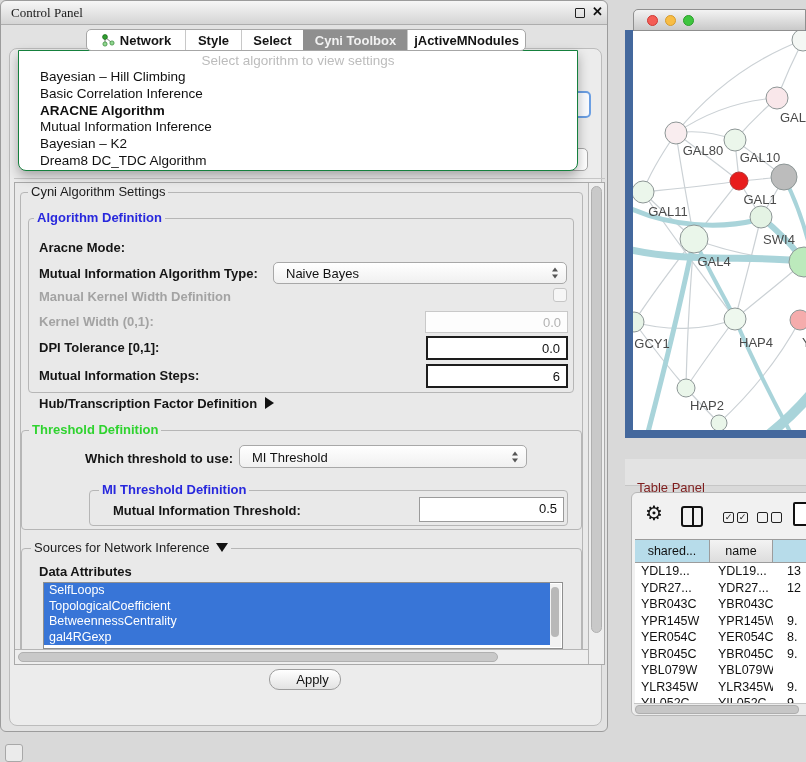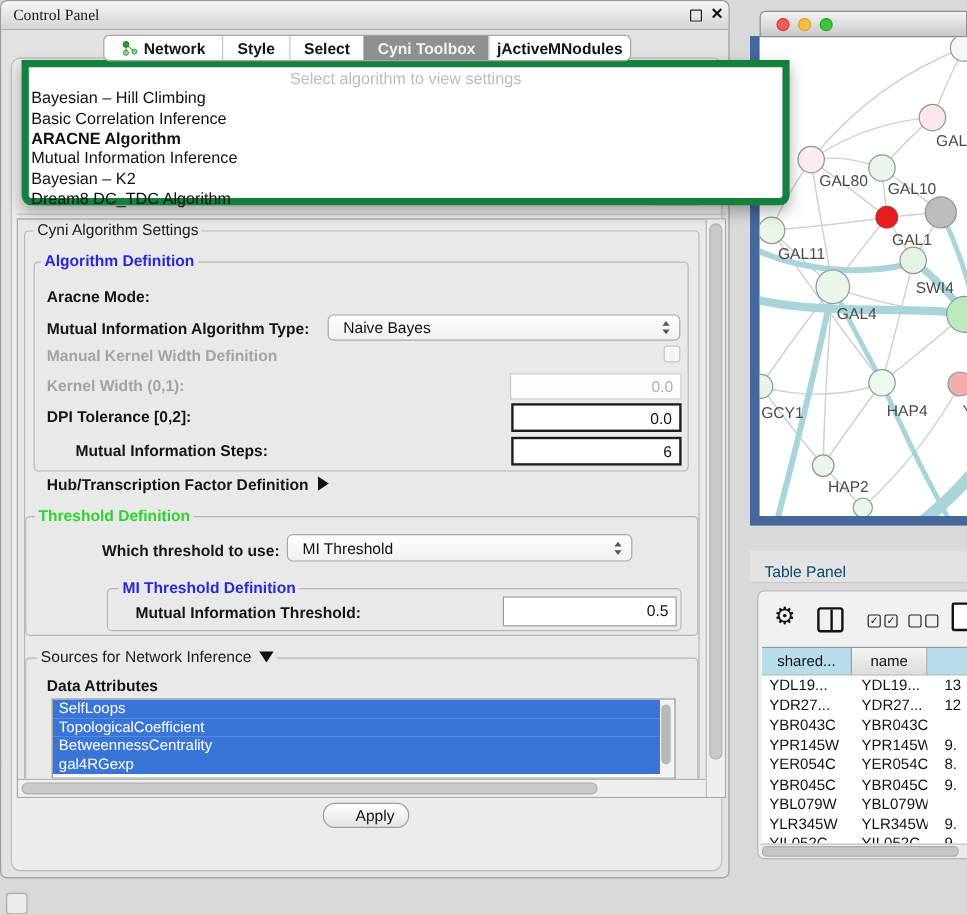--- a/index.html
+++ b/index.html
@@ -23,24 +23,24 @@
   
   .seg { position:absolute; display:flex; height:22px; background:#ffffff; border:1px solid #a6a6a6;
     border-radius:5px; overflow:hidden; z-index:40; }
   .seg-item { display:flex; align-items:center; justify-content:center; font-size:13px; font-weight:bold;
     color:#141414; border-left:1px solid #c8c8c8; cursor:default; }
   .seg-item:first-child { border-left:none; }
   .seg-item.selected { background:#8f8f8f; color:#f2f2f2; border-left-color:#8f8f8f; }
   .net-icon { display:inline-block; width:15px; height:14px; margin-right:4px; }
 
   
-  .dd-overlay { position:absolute; left:17px; top:49px; width:640px; height:121px; background:#ffffff;
-    border:6px solid #15803d; border-radius:0 0 8px 8px; box-shadow:0 5px 12px rgba(0,0,0,0.30); z-index:30; }
+  .dd-overlay { position:absolute; left:17px; top:49px; width:560px; height:121px; background:#ffffff;
+    border:1px solid #15803d; border-radius:0 0 8px 8px; box-shadow:0 5px 12px rgba(0,0,0,0.30); z-index:30; }
   .dd-header { height:18px; text-align:center; font-size:13.5px; color:#bcbcbc; padding-top:2px; }
-  .dd-item { height:16.8px; line-height:16.8px; padding-left:2px; font-size:13.5px; color:#101010; cursor:default; }
+  .dd-item { height:16.8px; line-height:16.8px; padding-left:21px; font-size:13.5px; color:#101010; cursor:default; }
   .dd-item.sel { font-weight:bold; }
 
   
   .frag-combo-btn { position:absolute; left:572px; top:90px; width:18px; height:27px; background:#fafcff;
     border:2px solid #6b9fe3; border-radius:5px; z-index:10; }
   .frag-combo2 { position:absolute; left:540px; top:147px; width:47px; height:23px; background:#fff;
     border:1px solid #a8a8a8; border-radius:5px; z-index:10; }
 
   
   .settings-wrap { position:absolute; left:13px; top:181px; width:591px; height:483px;
@@ -94,21 +94,21 @@
   .net-titlebar { position:absolute; left:633px; top:9px; width:173px; height:22px;
     background:linear-gradient(#f3f3f3,#c9c9c9); border:1px solid #8f8f8f; border-radius:5px 0 0 0; }
   .tl { position:absolute; top:5px; width:11px; height:11px; border-radius:50%; }
   .tl-red { left:13px; background:#f45d55; border:1px solid #ce3a35; }
   .tl-yellow { left:31px; background:#f8bd45; border:1px solid #d69c2d; }
   .tl-green { left:49px; background:#3ec53e; border:1px solid #2b9e2b; }
   .net-canvas { position:absolute; left:633px; top:31px; width:173px; height:399px; background:#fff; overflow:hidden; }
 
   
   .tp-bar { position:absolute; left:625px; top:459px; width:181px; height:27px; background:#e3e3e3; border-bottom:1px solid #c6c6c6; }
-  .tp-title { position:absolute; left:12px; top:10px; font-size:13px; color:#0c4a6e; }
+  .tp-title { position:absolute; left:12px; top:21px; font-size:13px; color:#7f1d1d; }
   .tp-panel { position:absolute; left:631px; top:492px; width:200px; height:224px; background:#f1f1f1;
     border:1px solid #b7b7b7; border-radius:6px; overflow:hidden; }
   .gear-icon { position:absolute; left:13px; top:8px; font-size:20px; color:#111; }
   .split-icon { position:absolute; left:49px; top:13px; width:22px; height:21px; border:2px solid #111; border-radius:3px; }
   .split-icon i { position:absolute; left:50%; top:0; width:2px; height:100%; background:#111; }
   .cb { position:absolute; width:11px; height:11px; border:1.5px solid #222; border-radius:2px; font-size:9px;
     line-height:9px; text-align:center; color:#111; }
   .page-icon { position:absolute; left:161px; top:9px; width:20px; height:24px; border:2px solid #111; border-radius:2px; background:#fff; }
   .thead { position:absolute; left:3px; top:46px; height:24px; display:flex; border-top:1px solid #9c9c9c; border-bottom:1px solid #9c9c9c; }
   .th { height:22px; font-size:12.5px; color:#111; text-align:center; line-height:22px;
@@ -201,24 +201,24 @@
               <i class="dn"></i>
             </span>
         </div>
 
         <span class="lbl-dis" style="left:24px; top:106px;">Manual Kernel Width Definition</span>
         <div class="chk" style="left:538px; top:105px;"></div>
 
         <span class="lbl-dis" style="left:24px; top:131px;">Kernel Width (0,1):</span>
         <div class="field f-dis" style="left:410px; top:128px; width:143px; height:22px;">0.0</div>
 
-        <span class="lbl" style="left:24px; top:157px;">DPI Tolerance [0,2]:</span>
+        <span class="lbl" style="left:24px; top:157px;">DPI Tolerance [0,1]:</span>
         <div class="field f-strong" style="left:411px; top:153px; width:142px; height:24px;">0.0</div>
 
-        <span class="lbl" style="left:24px; top:185px;margin-left:24px;">Mutual Information Steps:</span>
+        <span class="lbl" style="left:24px; top:185px;">Mutual Information Steps:</span>
         <div class="field f-strong" style="left:411px; top:181px; width:142px; height:24px;">6</div>
 
         <span class="lbl" style="left:24px; top:213px;"><span>Hub/Transcription Factor Definition</span><span class="tri-right"></span></span>
 
         <span class="group-title gt-green" style="left:14px; top:239px;">Threshold Definition</span>
         <div class="groupbox" style="left:6px; top:247px; width:561px; height:100px;"></div>
 
         <span class="lbl" style="left:24px; top:268px; width:194px; text-align:right;">Which threshold to use:</span>
         <div class="combo" style="left:224px; top:262px; width:288px; height:23px;">
           <span class="combo-text">MI Threshold</span>

